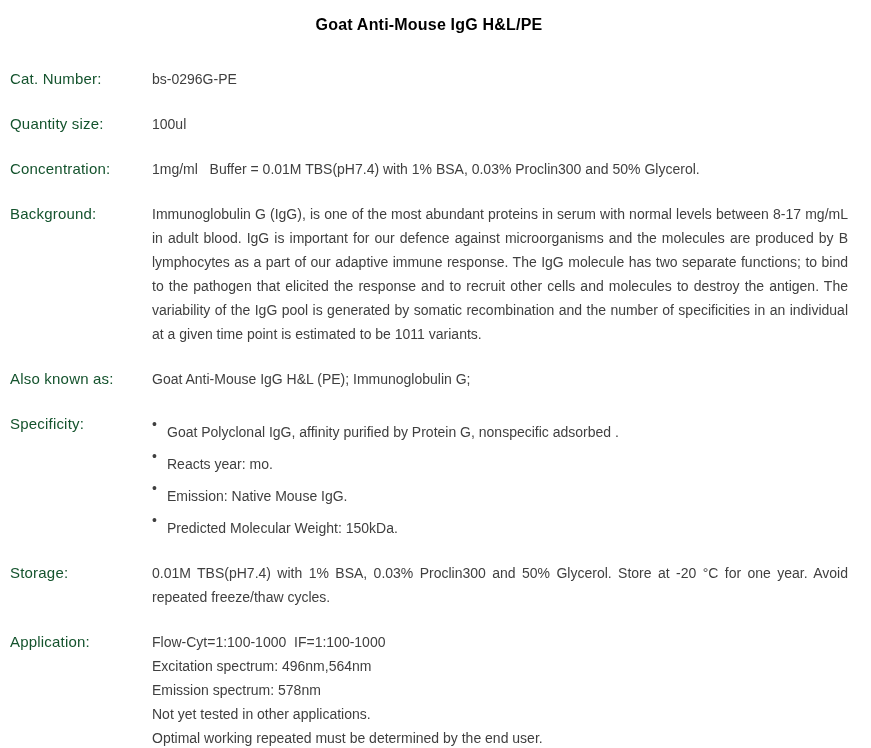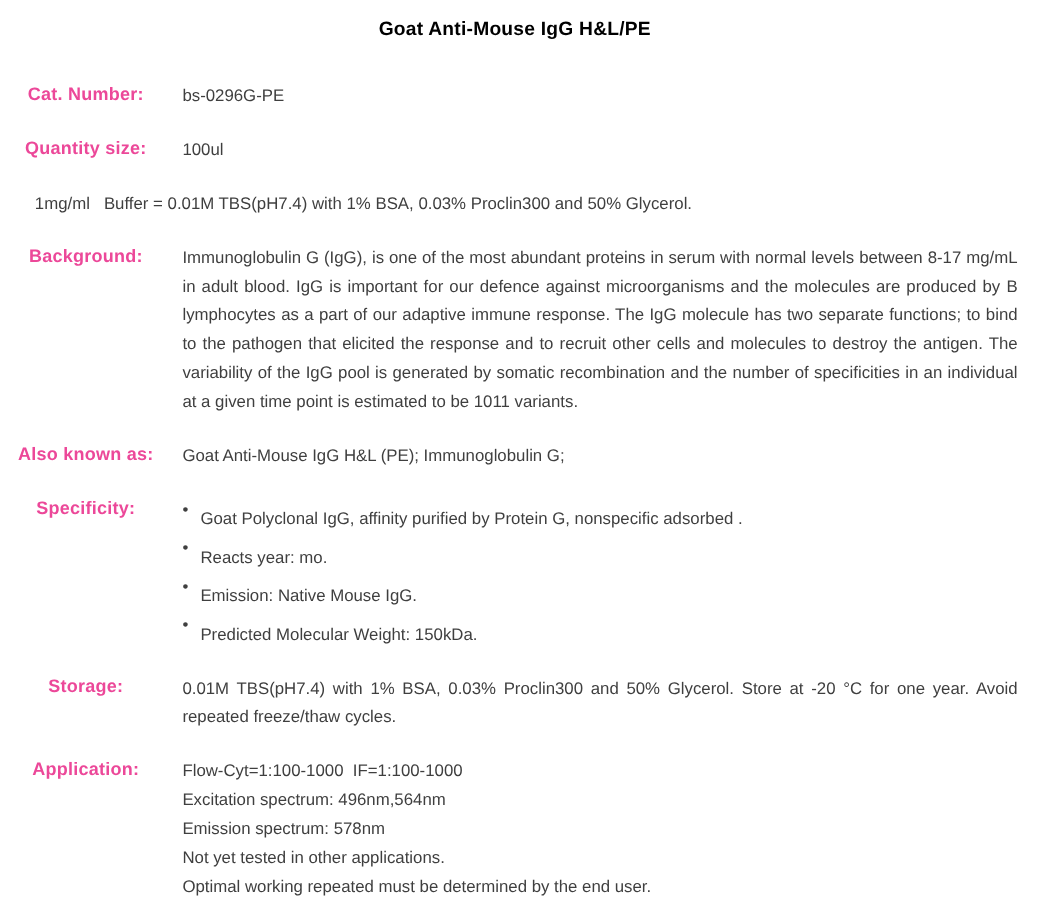--- a/index.html
+++ b/index.html
@@ -27,24 +27,24 @@
     letter-spacing: 0.2px;
   }
   .field-row {
     display: flex;
     align-items: flex-start;
     margin-bottom: 21px;
   }
   .field-label {
     flex: 0 0 123px;
     width: 123px;
-    text-align: center;
+    text-align: left;
     font-size: 15px;
-    font-weight: bold;
-    color: #ec4899;
+    font-weight: normal;
+    color: #14532d;
     line-height: 24px;
     letter-spacing: 0.2px;
   }
   .field-value {
     flex: 1;
     margin-left: 19px;
     font-size: 14px;
     color: #3f3f3f;
     line-height: 24px;
   }
@@ -69,20 +69,21 @@
     <div class="field-label">Cat. Number:</div>
     <div class="field-value">bs-0296G-PE</div>
   </div>
 
   <div class="field-row">
     <div class="field-label">Quantity size:</div>
     <div class="field-value">100ul</div>
   </div>
 
   <div class="field-row">
+    <div class="field-label">Concentration:</div>
     <div class="field-value preserve-spaces">1mg/ml   Buffer = 0.01M TBS(pH7.4) with 1% BSA, 0.03% Proclin300 and 50% Glycerol.</div>
   </div>
 
   <div class="field-row">
     <div class="field-label">Background:</div>
     <div class="field-value justified">Immunoglobulin G (IgG), is one of the most abundant proteins in serum with normal levels between 8-17 mg/mL in adult blood. IgG is important for our defence against microorganisms and the molecules are produced by B lymphocytes as a part of our adaptive immune response. The IgG molecule has two separate functions; to bind to the pathogen that elicited the response and to recruit other cells and molecules to destroy the antigen. The variability of the IgG pool is generated by somatic recombination and the number of specificities in an individual at a given time point is estimated to be 1011 variants.</div>
   </div>
 
   <div class="field-row">
     <div class="field-label">Also known as:</div>

